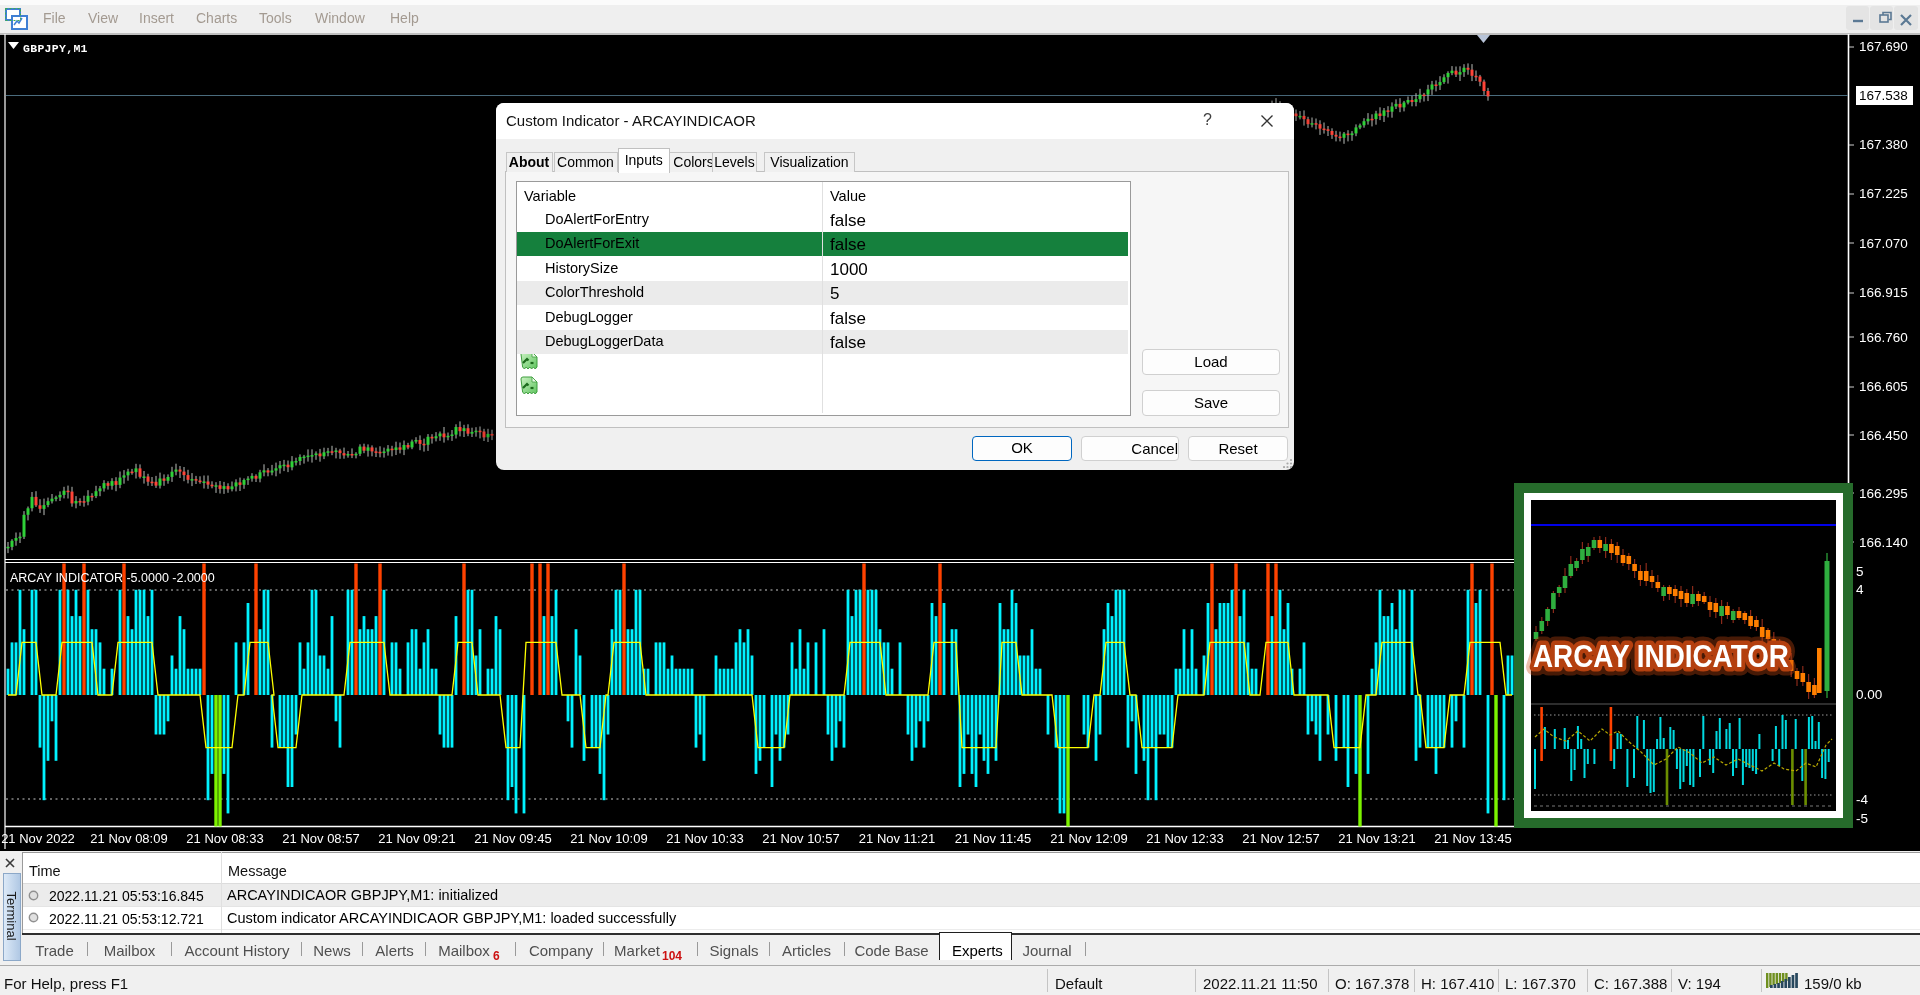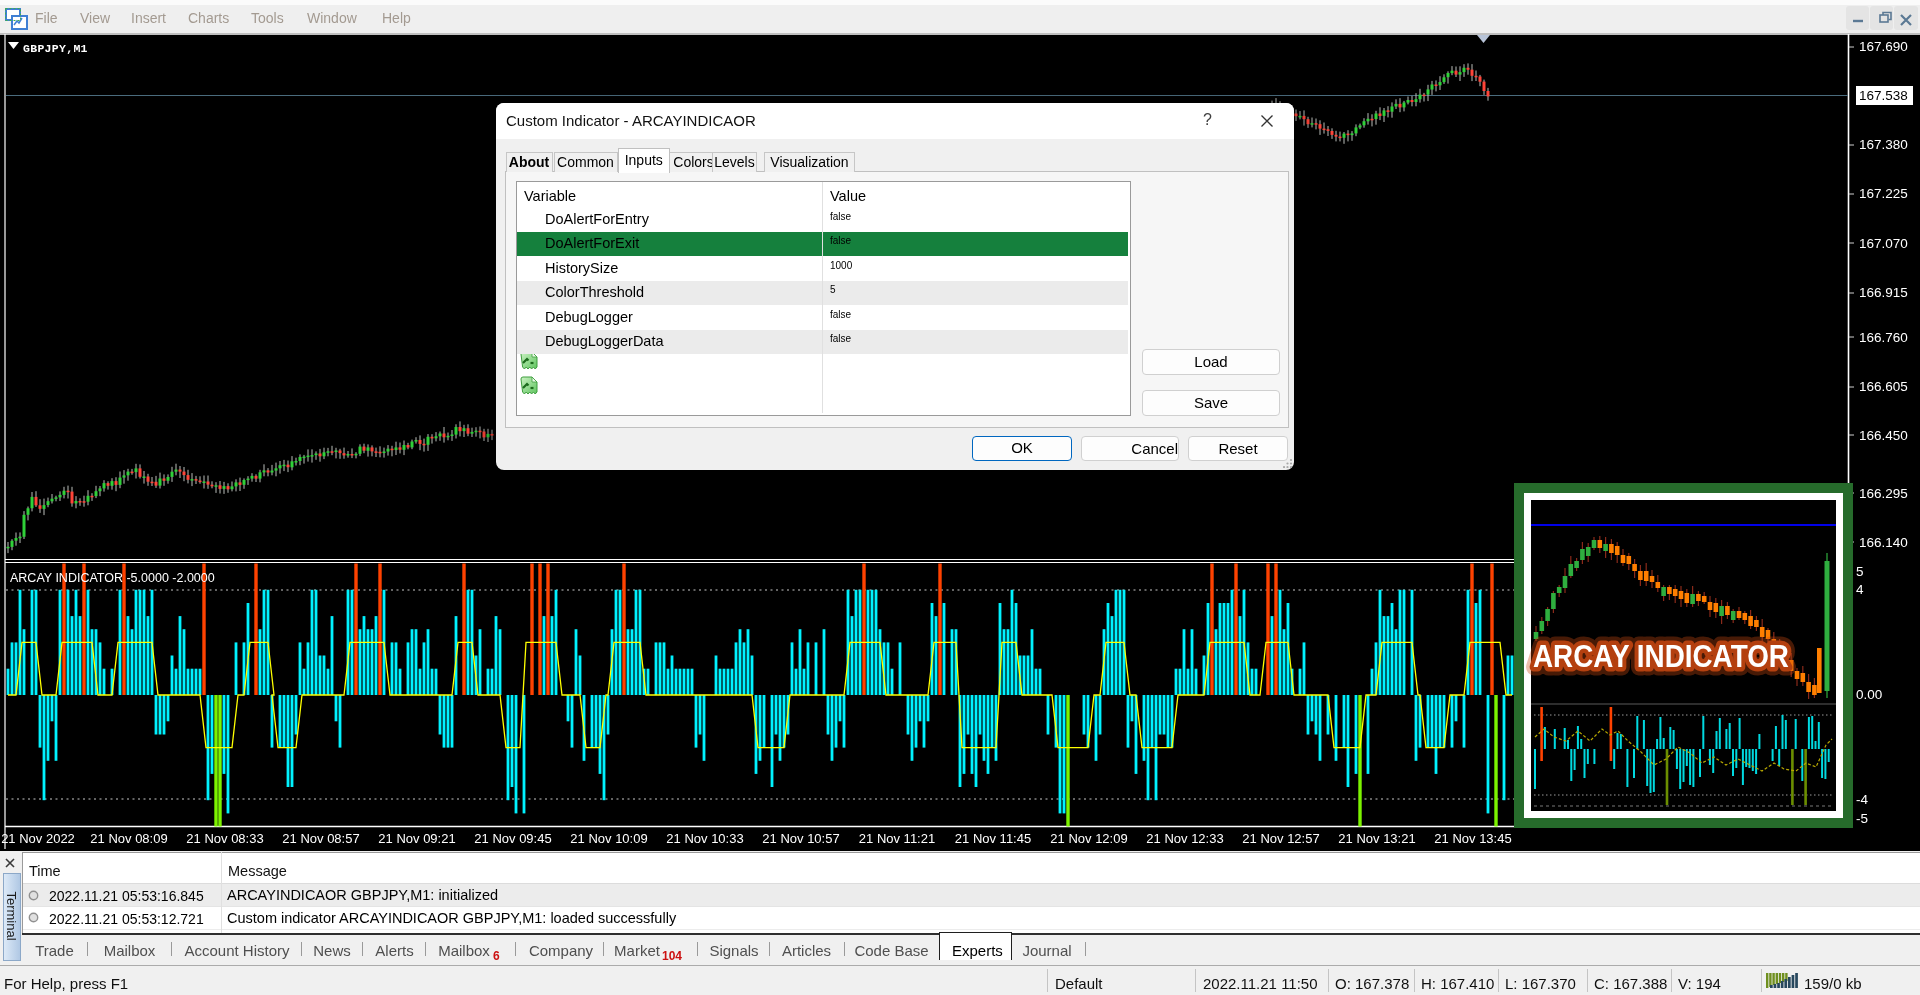--- a/index.html
+++ b/index.html
@@ -1,26 +1,26 @@
 <!DOCTYPE html>
 <html><head><meta charset="utf-8"><style>
 html,body{margin:0;padding:0;background:#000;}
 #root{position:relative;width:1920px;height:995px;overflow:hidden;background:#000;font-family:"Liberation Sans",sans-serif;}
 .abs{position:absolute;}
-.mi{position:absolute;top:10px;color:#a39a91;font-size:14px;}
+.mi{position:absolute;top:10px;color:#a39a91;font-size:14px;margin-left:8px;}
 .sc{font-family:"Liberation Sans",sans-serif;font-size:13.5px;fill:#ffffff;}
 .tax{font-family:"Liberation Sans",sans-serif;font-size:13px;fill:#ffffff;}
 .tt{position:absolute;top:5.5px;color:#4f4f4f;font-size:15px;transform:translateX(-50%);white-space:nowrap;}
 .td{position:absolute;top:6px;width:1px;height:14px;background:#9a9a9a;}
 .ss{position:absolute;top:8.5px;color:#101010;font-size:15px;white-space:nowrap;}
 .sd{position:absolute;top:3px;width:1px;height:23px;background:#c4c4c4;}
 .drow{position:absolute;left:517px;width:611px;height:24.5px;}
 .dic{position:absolute;left:2px;top:2px;margin-top:44px;}
 .dvar{position:absolute;left:28px;top:3.5px;font-size:14.5px;color:#000;}
-.dval{position:absolute;left:313px;top:3.5px;font-size:10px;color:#000;}
+.dval{position:absolute;left:313px;top:3.5px;font-size:17px;color:#000;}
 .tab{position:absolute;top:152px;height:19px;background:#f0f0f0;border:1px solid #c6c6c6;border-bottom:none;font-size:14px;color:#000;text-align:center;line-height:19px;}
 .btn{position:absolute;background:#fdfdfd;border:1px solid #d0d0d0;border-radius:4px;font-size:15px;color:#000;text-align:center;line-height:23px;}
 </style></head>
 <body>
 <div id="root">
 
 <div class="abs" style="left:0;top:0;width:1920px;height:5px;background:#fbfbfb"></div>
 <div class="abs" style="left:0;top:5px;width:1920px;height:28px;background:#efefef"></div>
 <svg class="abs" style="left:5px;top:8px" width="24" height="24" viewBox="0 0 24 24">
  <rect x="1" y="1" width="14" height="11" fill="#fff" stroke="#3f7fd4" stroke-width="2"></rect>

